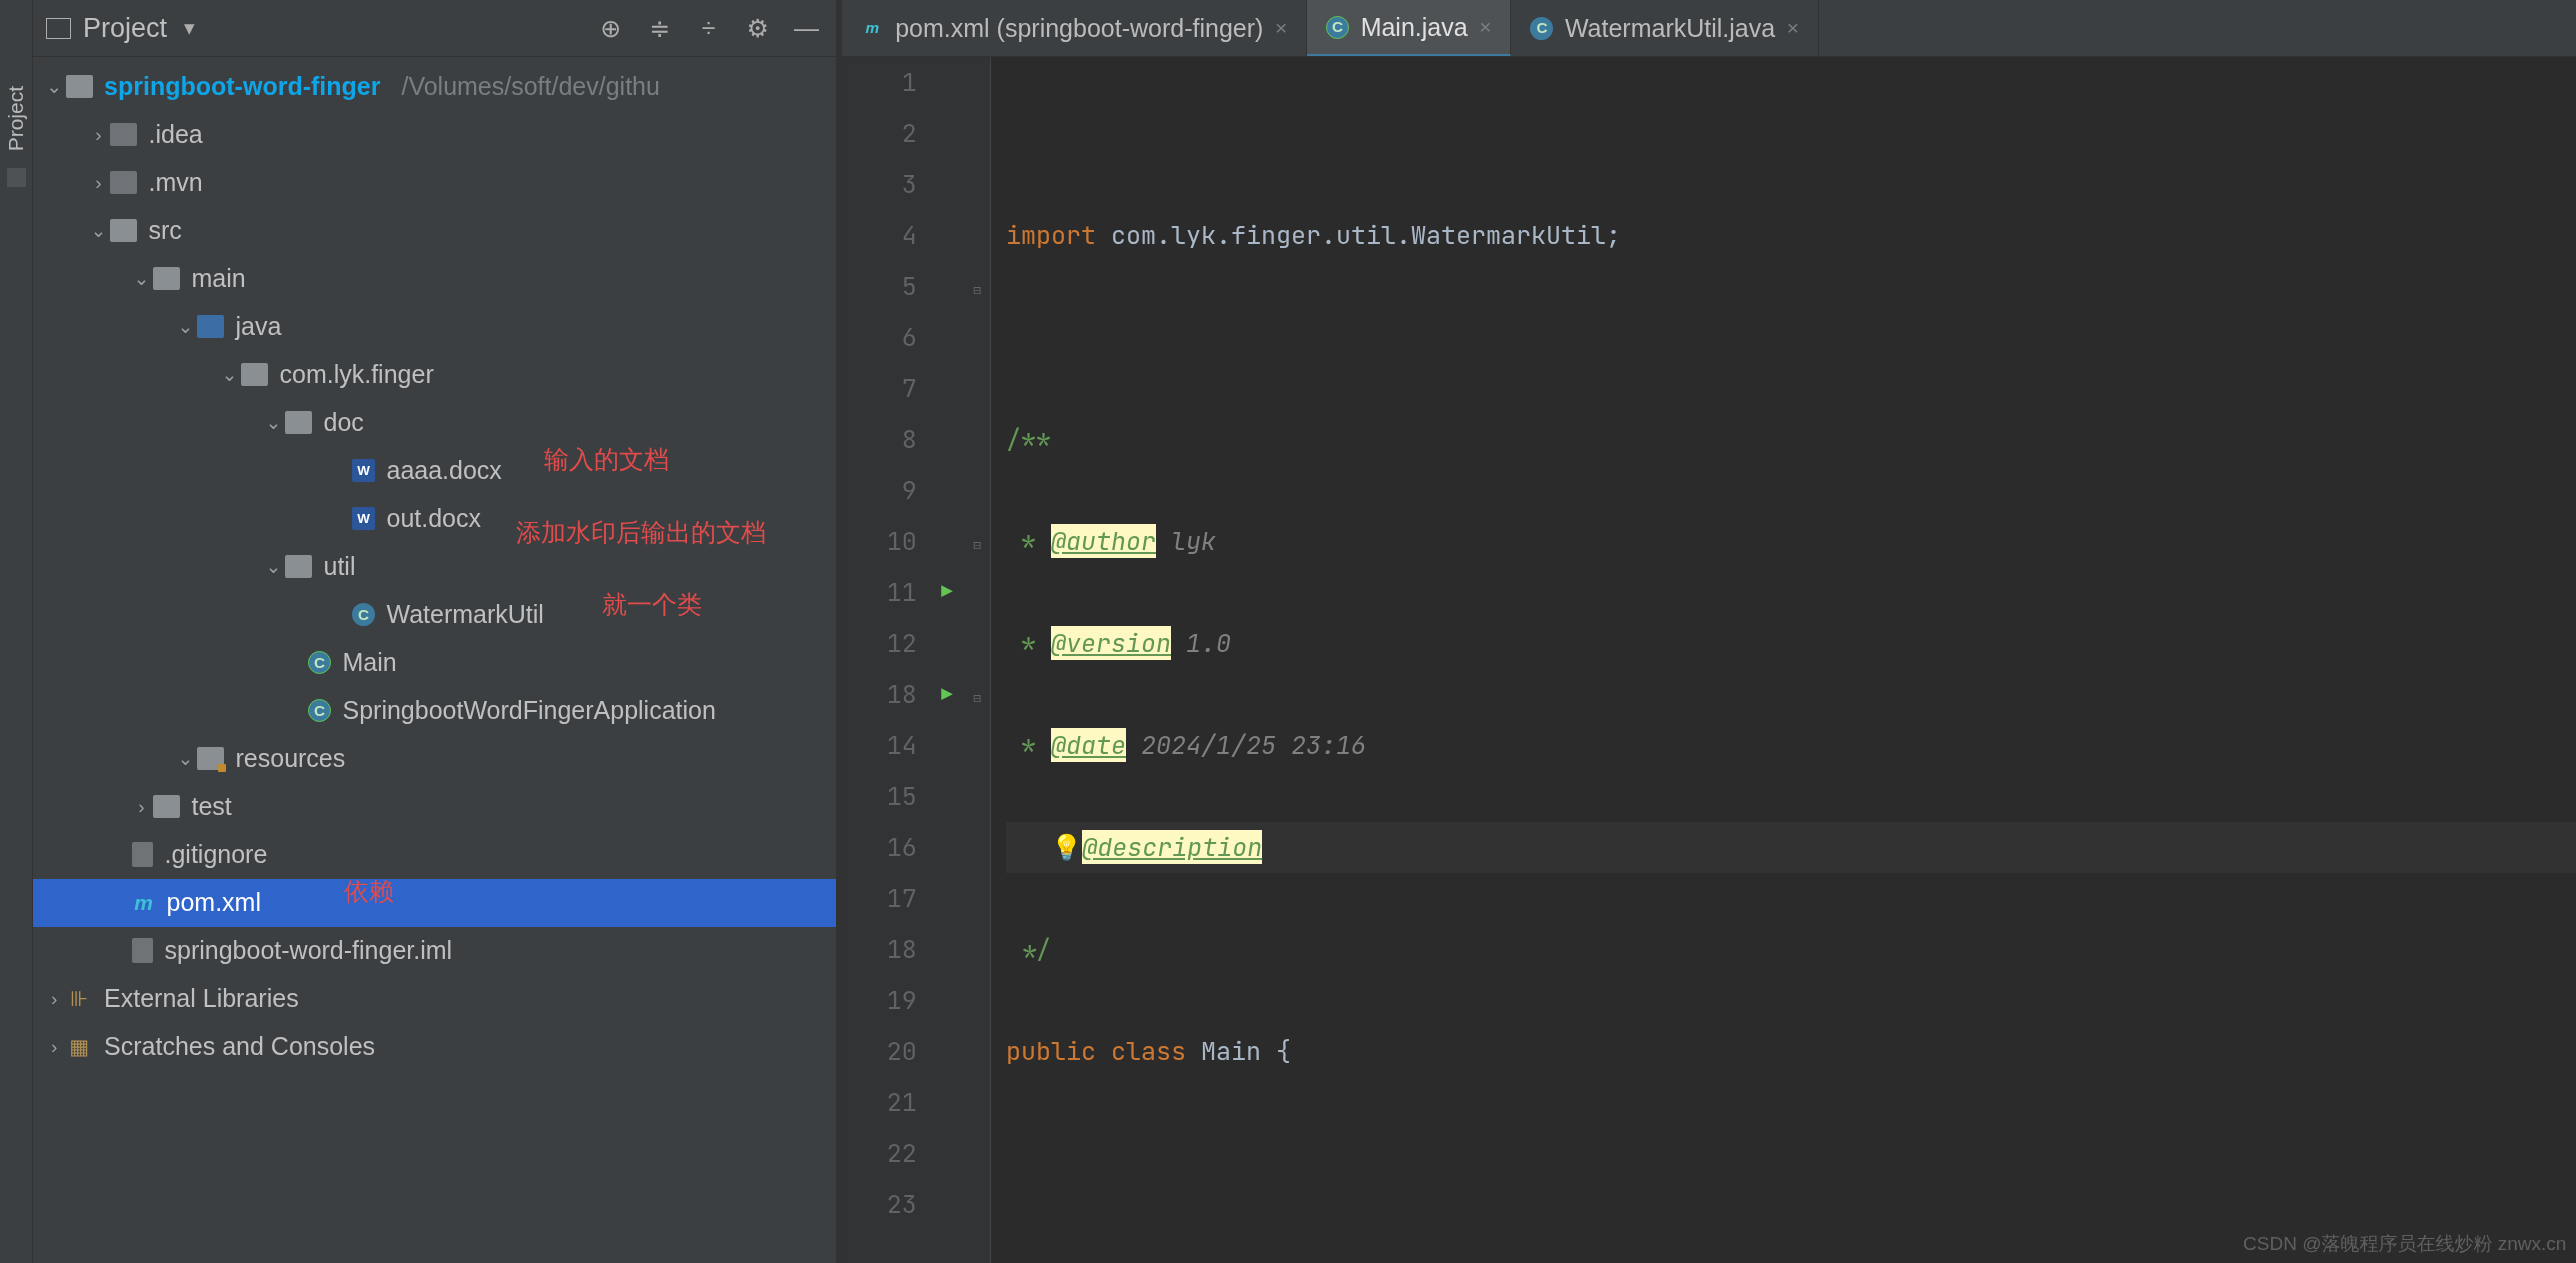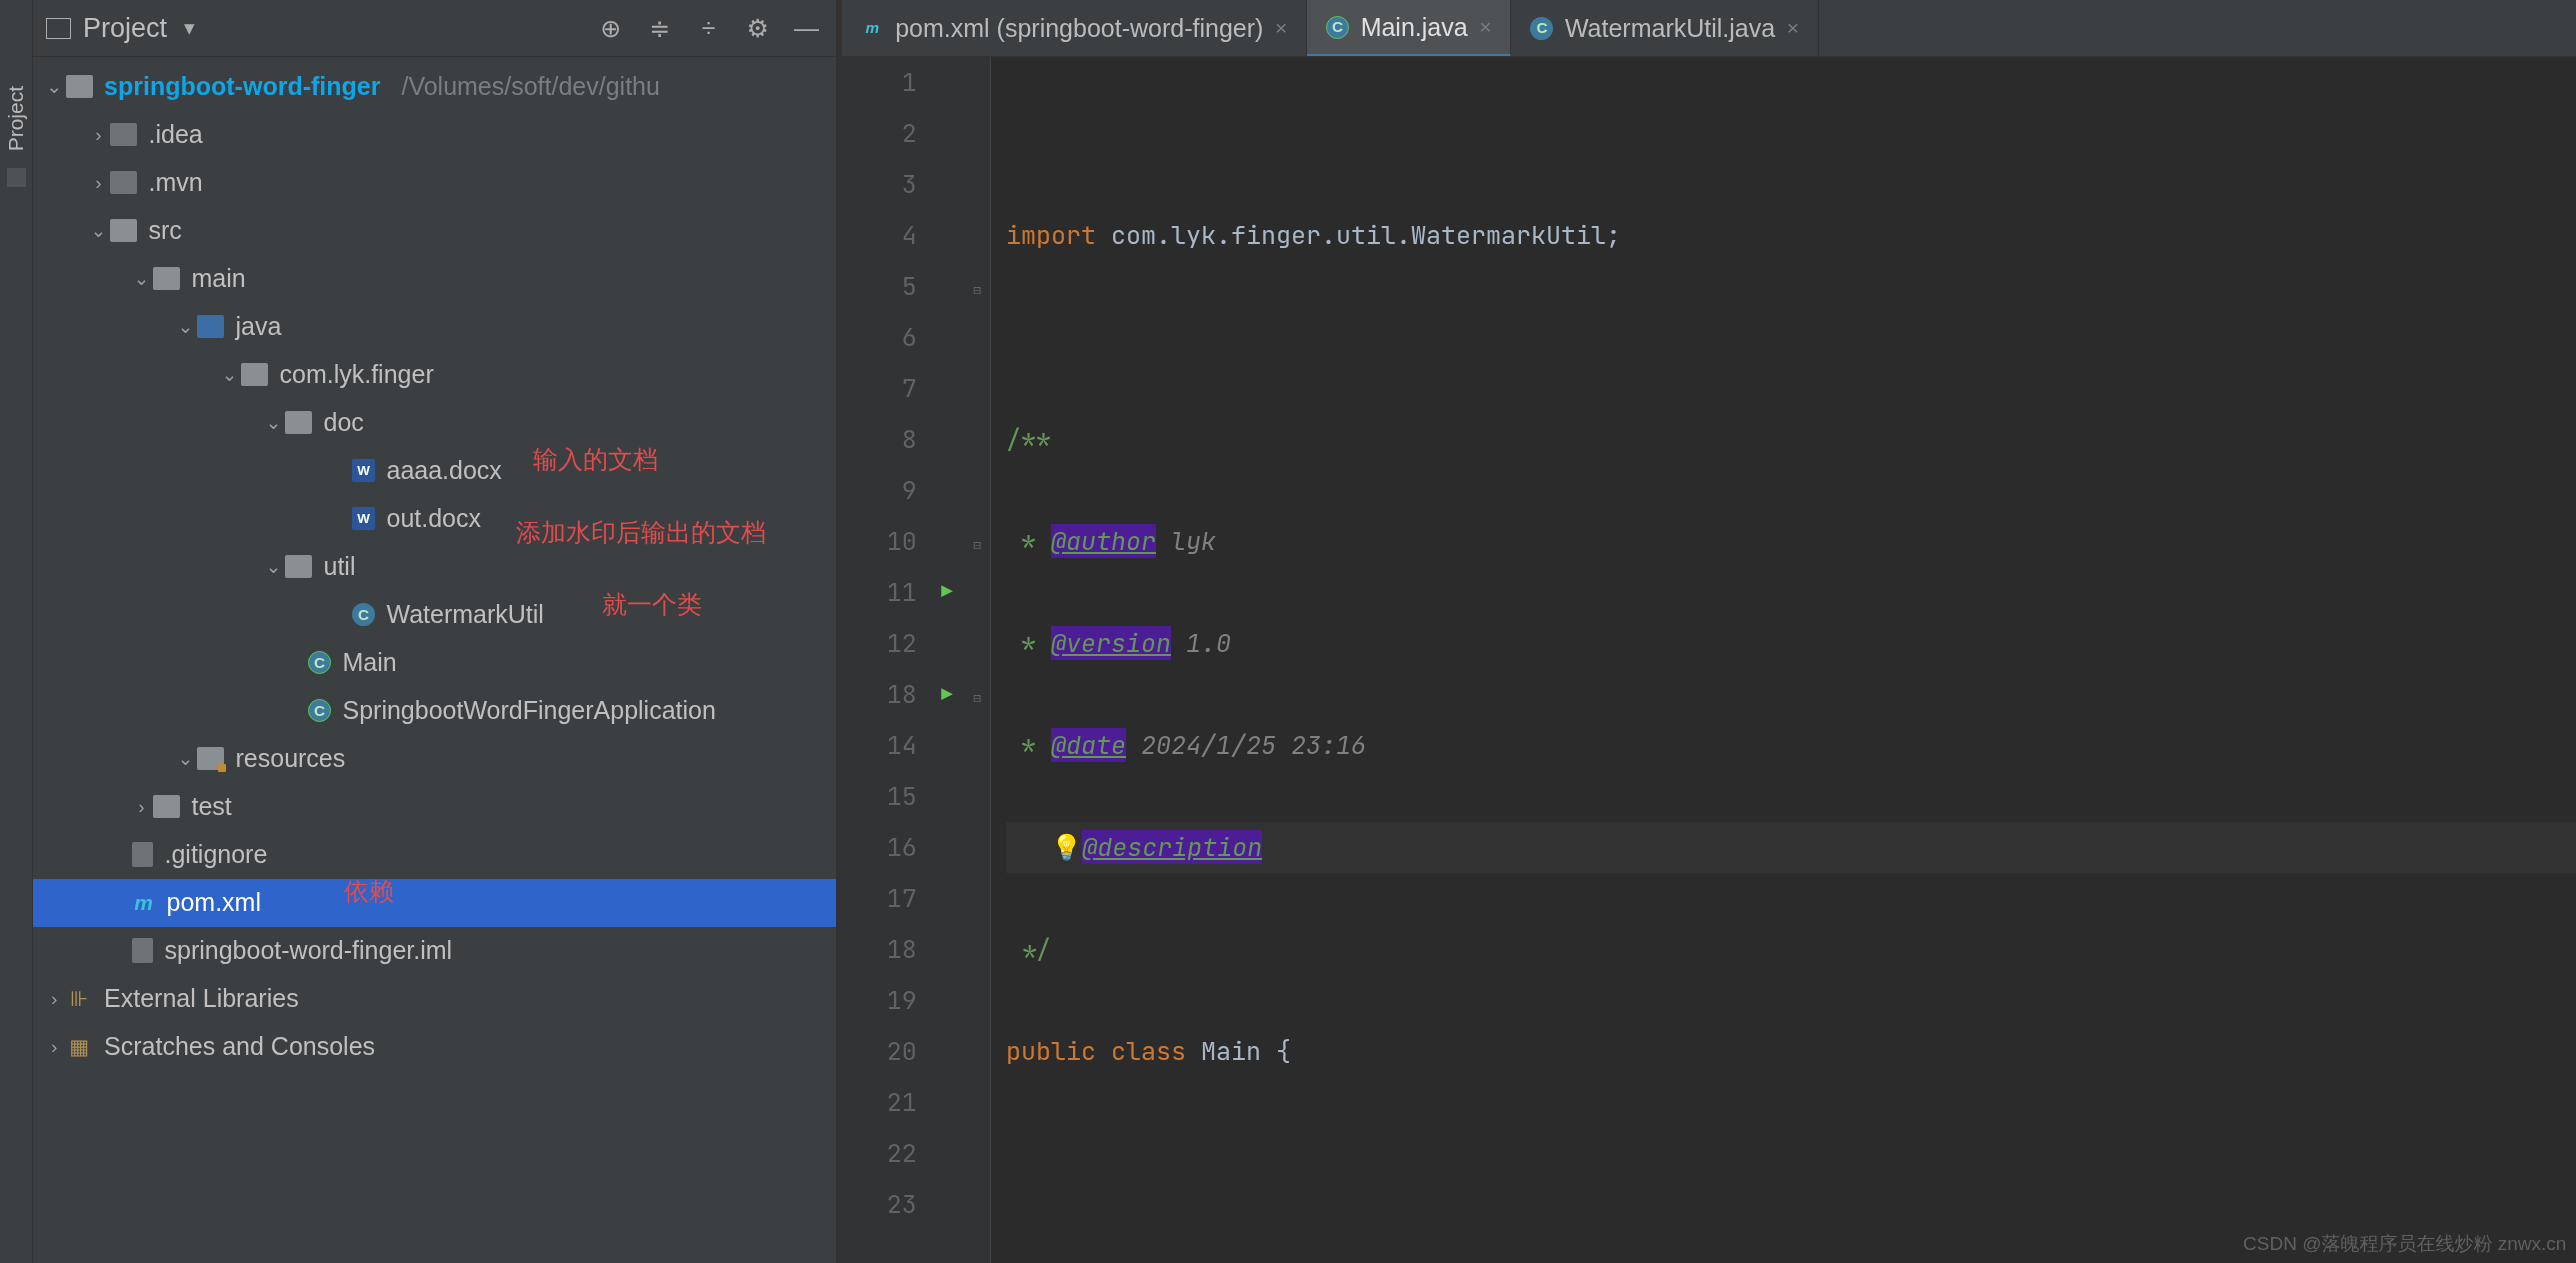--- a/index.html
+++ b/index.html
@@ -54,21 +54,21 @@
   .gutter-num { width:92px; text-align:right; color:#606366; padding-right:17px; background:#313335; user-select:none; }
   .gutter-mark { width:38px; background:#313335; position:relative; }
   .gut-play { color:#62c554; position:absolute; left:7.6px; font-size:19px; }
   .gutter-fold { width:19px; background:#313335; border-right:1px solid #444; color:#606366; font-size:13.4px; position:relative; }
   .fold-m { position:absolute; left:1.9px; }
   .code { flex:1; padding-left:15.3px; white-space:pre; }
   .line { height:51px; }
   .hl-line { background:#323232; }
   .kw { color:#cc7832; }
   .doc { color:#629755; }
-  .doctag { color:#629755; text-decoration:underline; font-style:italic; background:#4c1d95; }
+  .doctag { color:#629755; text-decoration:underline; font-style:italic; background:#fef9c3; }
   .docval { color:#808080;font-style:italic; }
   .cls { color:#a9b7c6; }
   .pkg { color:#a9b7c6; }
   .bulb { color:#f0a732; }
 
   .wm { position:absolute; right:9.6px; bottom:5.7px; color:#606060; font-size:19px; font-family:sans-serif; }
 </style>
 </head>
 <body>
 
@@ -192,21 +192,21 @@
           <span class="arrow closed"></span>
           <span class="ficon lib">⊪</span>
           <span>External Libraries</span>
         </div>
       <div class="node" style="padding-left:9.6px">
           <span class="arrow closed"></span>
           <span class="ficon scratch">▦</span>
           <span>Scratches and Consoles</span>
         </div>
 
-      <span class="ann" style="top:386px;left:500px">输入的文档</span>
+      <span class="ann" style="top:386px;left:511px">输入的文档</span>
       <span class="ann" style="top:459px;left:483px">添加水印后输出的文档</span>
       <span class="ann" style="top:531px;left:569px">就一个类</span>
       <span class="ann" style="top:818px;left:311px">依赖</span>
     </div>
   </div>
 
   <div class="divider"></div>
 
   <div class="editor-wrap">
     <div class="tabs">

